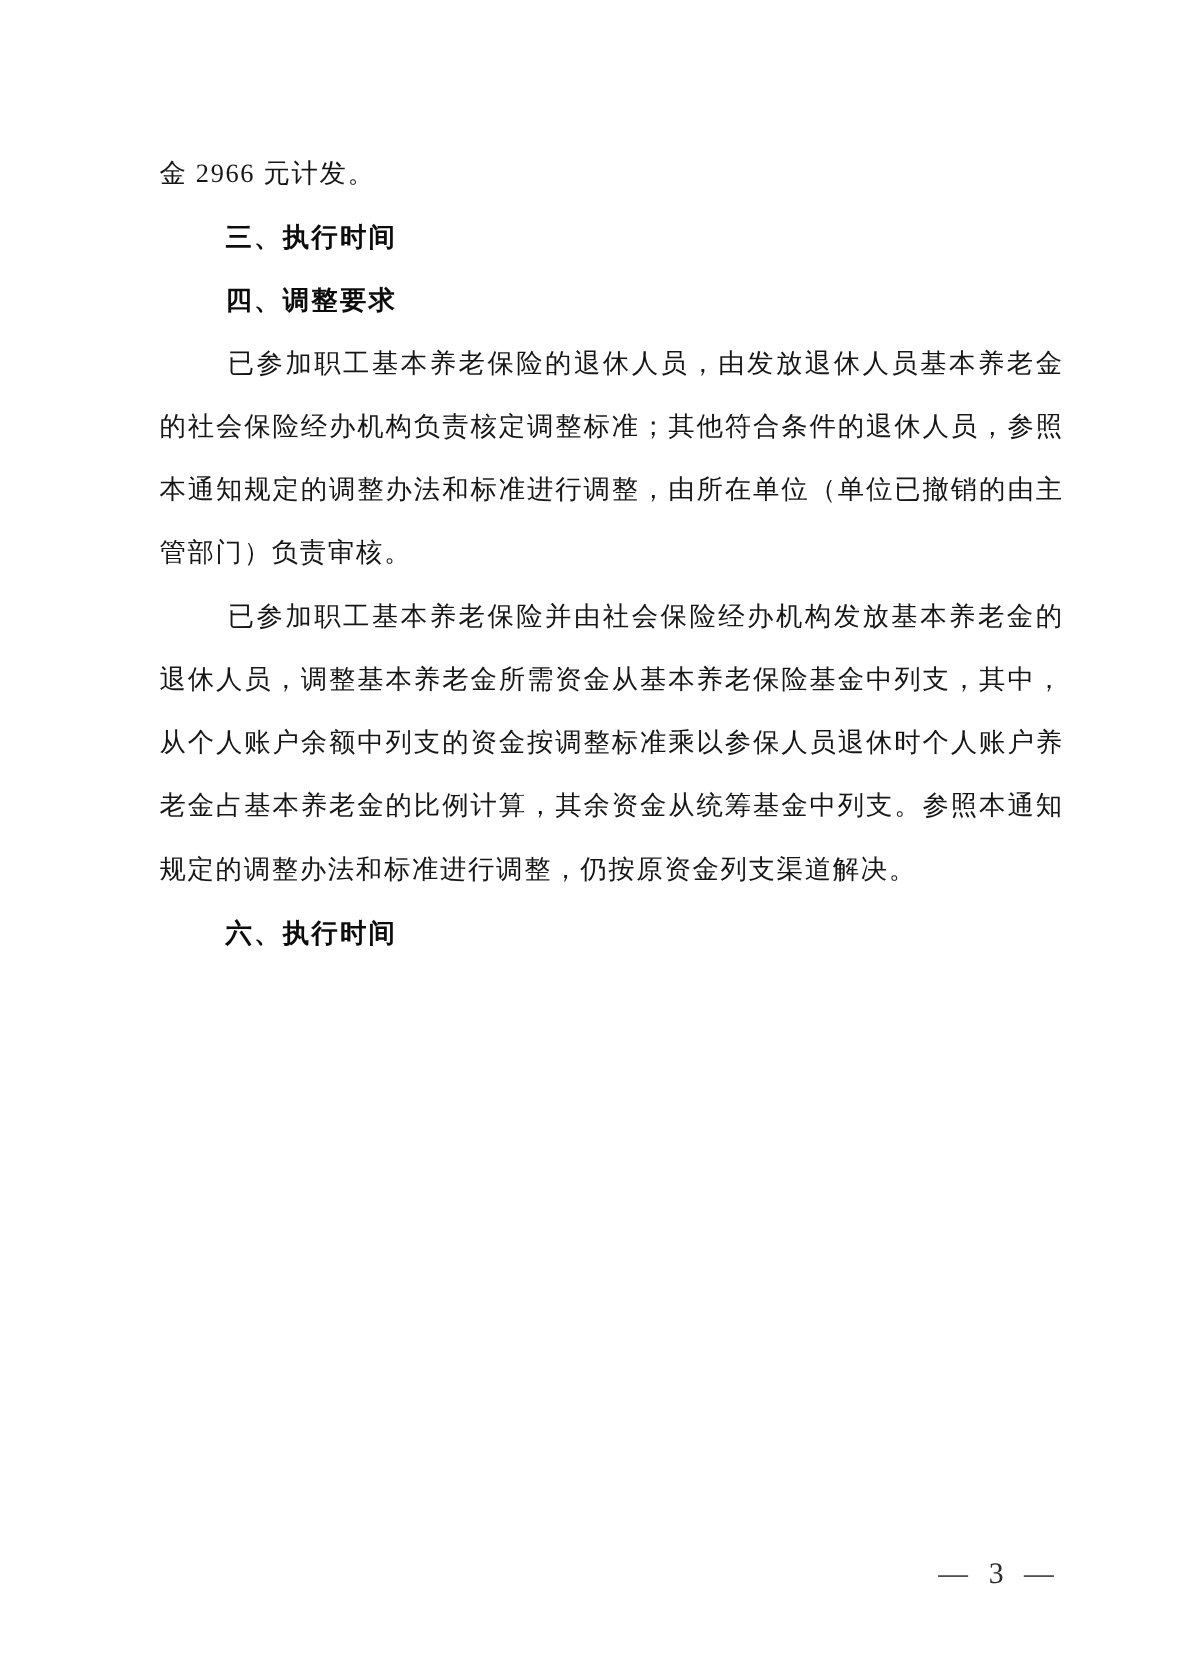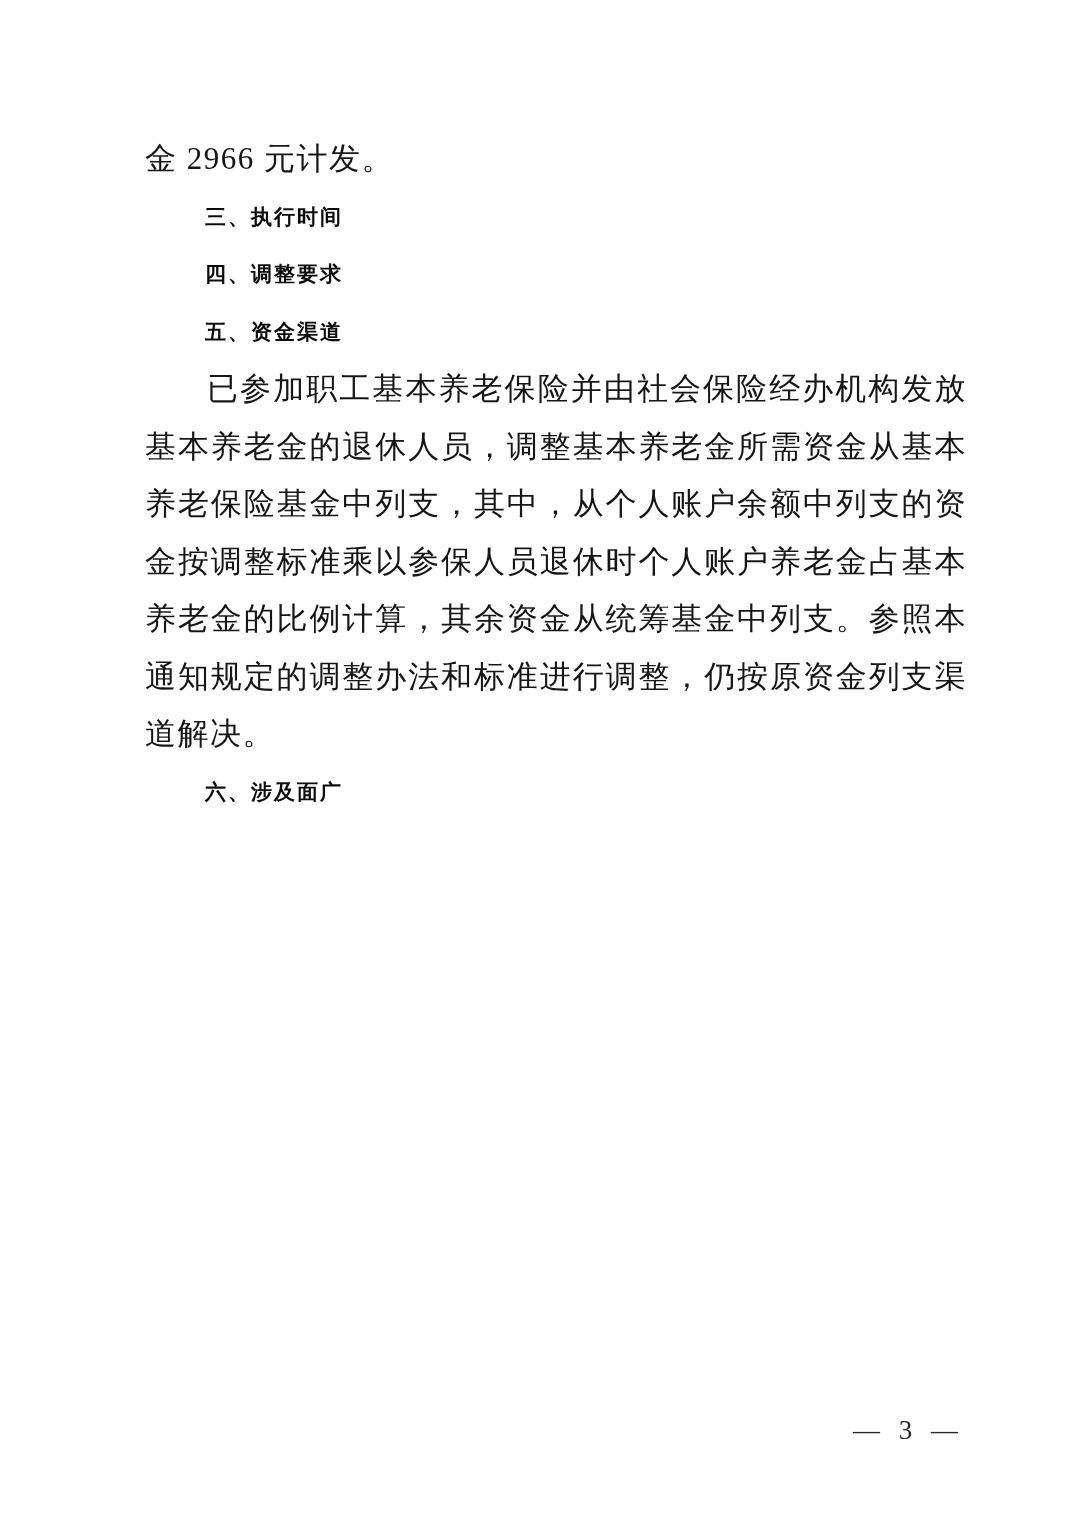--- a/index.html
+++ b/index.html
@@ -19,36 +19,36 @@
   }
   .content {
     position: absolute;
     left: 145px;
     top: 130px;
     width: 822px;
   }
   .content p {
     margin: 0;
     padding: 0;
-    font-size: 31px;
+    font-size: 24px;
     line-height: 57.5px;
     letter-spacing: 1.5px;
     text-align: justify;
     color: #161616;
   }
   .content p.body {
     text-indent: 62px;
   }
   .content p.continuation {
     text-indent: 0;
   }
   .content p.heading {
     font-family: "Liberation Sans", "DejaVu Sans", sans-serif;
     font-weight: bold;
-    font-size: 21px;
+    font-size: 24px;
     letter-spacing: 2px;
     text-indent: 60px;
     text-align: left;
     color: #0c0c0c;
   }
   .page-number {
     position: absolute;
     right: 110px;
     bottom: 74px;
     font-size: 27px;
@@ -59,18 +59,18 @@
   }
 </style>
 </head>
 <body>
 
 <div class="page">
   <div class="content" id="doc-content">
       <p class="continuation">金 2966 元计发。</p>
       <p class="heading">三、执行时间</p>
       <p class="heading">四、调整要求</p>
-      <p class="heading">五、资金渠道</p>
+      <p class="body">已参加职工基本养老保险的退休人员，由发放退休人员基本养老金的社会保险经办机构负责核定调整标准；其他符合条件的退休人员，参照本通知规定的调整办法和标准进行调整，由所在单位（单位已撤销的由主管部门）负责审核。</p>
       <p class="body">已参加职工基本养老保险并由社会保险经办机构发放基本养老金的退休人员，调整基本养老金所需资金从基本养老保险基金中列支，其中，从个人账户余额中列支的资金按调整标准乘以参保人员退休时个人账户养老金占基本养老金的比例计算，其余资金从统筹基金中列支。参照本通知规定的调整办法和标准进行调整，仍按原资金列支渠道解决。</p>
-      <p class="heading">六、涉及面广</p>
+      <p class="heading">六、执行时间</p>
     </div>
   <div class="page-number">— 3 —</div>
 </div>
 
 </body></html>

